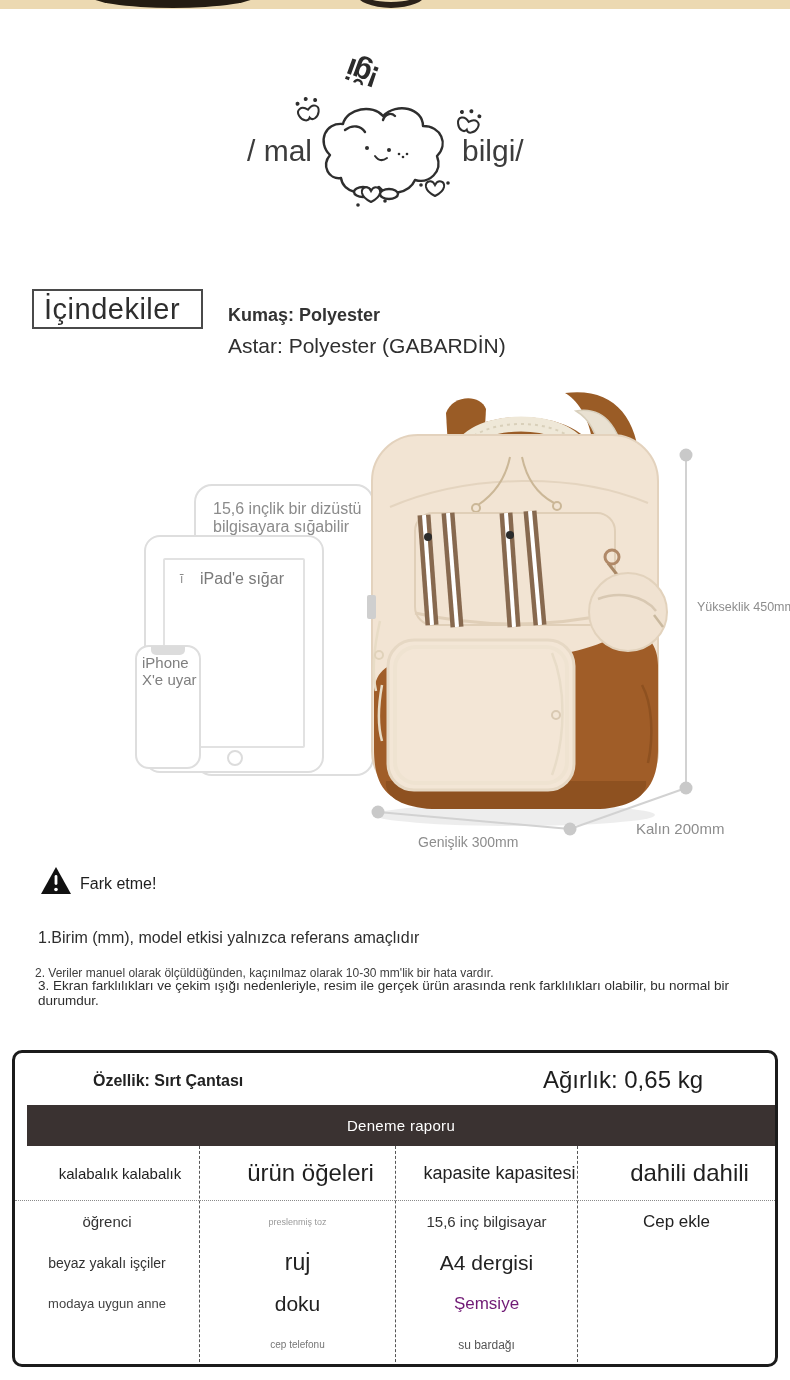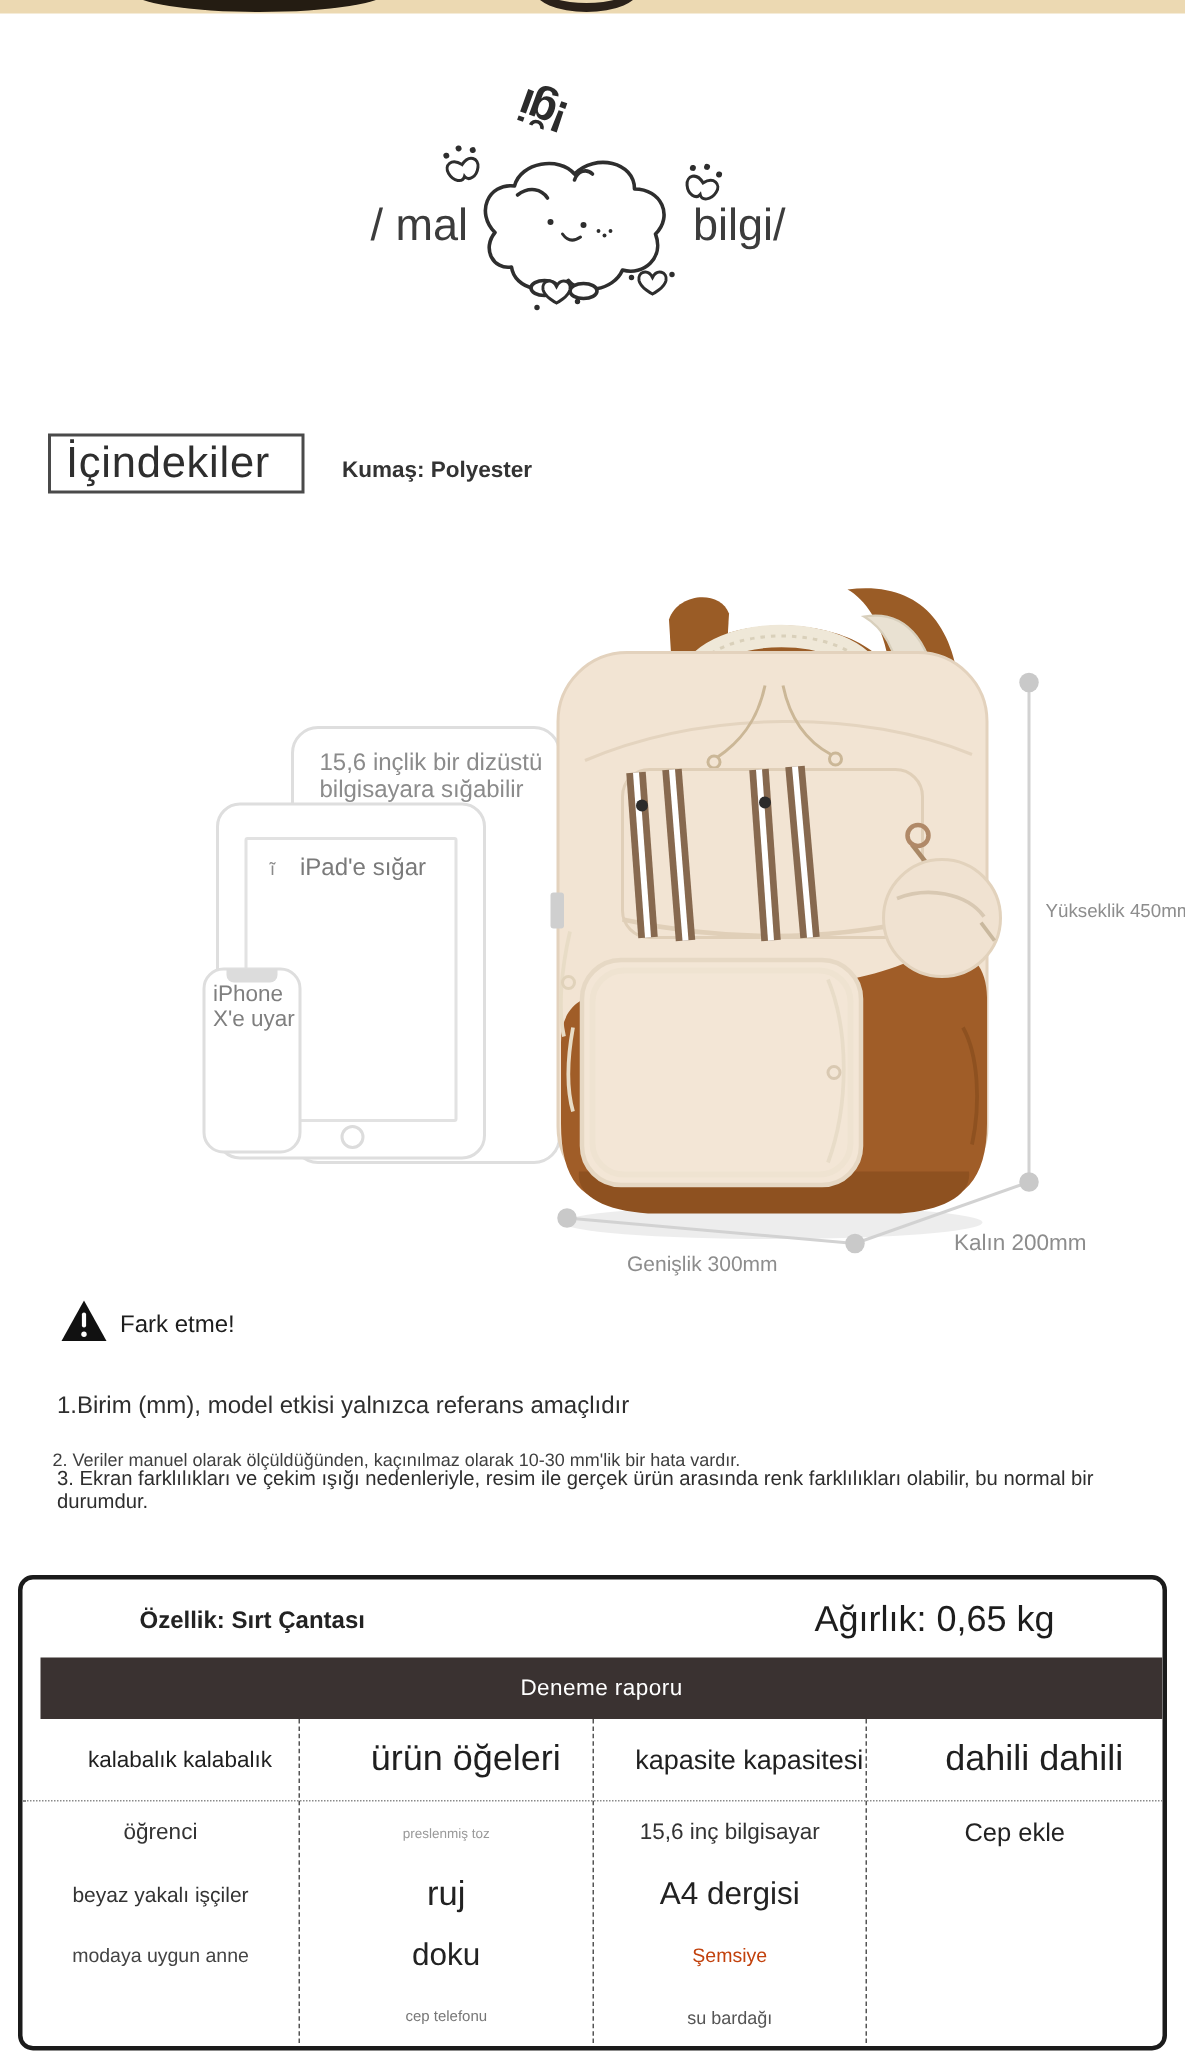--- a/index.html
+++ b/index.html
@@ -14,21 +14,21 @@
 
   
   .rot-text { position:absolute; left:348px; top:56px; font-size:30px; font-weight:700; color:#2b2b2b; transform:rotate(200deg); letter-spacing:-2px; }
   .doodle-left { position:absolute; left:247px; top:134px; font-size:30px; color:#3c3c3c; }
   .doodle-right { position:absolute; left:462px; top:134px; font-size:30px; color:#3c3c3c; }
   .doodle-svg { position:absolute; left:283px; top:93px; }
 
   
   .title-box { position:absolute; left:32px; top:289px; width:171px; height:40px; border:2px solid #4a4a4a; display:flex; align-items:center; padding-left:10px; }
   .title-box span { font-size:29px; color:#2e2e2e; letter-spacing:0.5px; }
-  .fabric { position:absolute; left:228px; top:305px; font-size:15px; font-weight:700; color:#333; }
+  .fabric { position:absolute; left:228px; top:305px; font-size:18px; font-weight:700; color:#333; }
   .lining { position:absolute; left:228px; top:334px; font-size:21px; color:#2f2f2f; }
 
   
   .device { position:absolute; background:#fff; border:2px solid #dedede; }
   .laptop { left:194px; top:484px; width:180px; height:292px; border-radius:18px; }
   .ipad   { left:144px; top:535px; width:180px; height:238px; border-radius:16px; }
   .ipad-screen { position:absolute; left:17px; top:21px; width:142px; height:190px; border:2px solid #e2e2e2; border-radius:2px; }
   .ipad-btn { position:absolute; left:81px; bottom:5px; width:16px; height:16px; border:2px solid #dcdcdc; border-radius:50%; }
   .iphone { left:135px; top:645px; width:66px; height:124px; border-radius:14px; }
   .iphone-notch { position:absolute; left:14px; top:-1px; width:34px; height:9px; background:#dcdcdc; border-radius:0 0 5px 5px; }
@@ -118,20 +118,21 @@
       <path d="M10,6 C7,0 0,2 1,8 C2,13 10,17 10,17 C10,17 18,13 19,8 C20,2 13,0 10,6 Z" stroke="#2e2e2e" stroke-width="2" fill="#fff"></path>
       <circle cx="-4" cy="6" r="1.8" fill="#2e2e2e"></circle>
       <circle cx="23" cy="4" r="1.8" fill="#2e2e2e"></circle>
     </g>
   </svg>
 
   <div class="title-box">
     <span>İçindekiler</span>
   </div>
   <div class="fabric">Kumaş: Polyester</div>
+  <div class="lining">Astar: Polyester (GABARDİN)</div>
 
   <div class="device laptop"></div>
   <div class="device ipad">
     <div class="ipad-screen"></div>
     <div class="ipad-btn"></div>
   </div>
   <div class="device iphone">
     <div class="iphone-notch"></div>
   </div>
   <div class="laptop-label">15,6 inçlik bir dizüstü bilgisayara sığabilir</div>
@@ -249,21 +250,21 @@
         <div class="cell" style="font-size:9px;color:#999;">preslenmiş toz</div>
         <div class="cell" style="font-size:23px;color:#222;">ruj</div>
         <div class="cell" style="font-size:21px;color:#222;">doku</div>
         <div class="cell" style="font-size:10px;color:#777;">cep telefonu</div>
       </div>
 
       <div class="spec-col c3">
         <div class="col-head h-md">kapasite kapasitesi</div>
         <div class="cell" style="font-size:15px;color:#333;">15,6 inç bilgisayar</div>
         <div class="cell" style="font-size:21px;color:#222;">A4 dergisi</div>
-        <div class="cell" style="font-size:13px;color:#c2410c;">Şemsiye</div>
+        <div class="cell" style="font-size:17px;color:#701a75;">Şemsiye</div>
         <div class="cell" style="font-size:12px;color:#555;">su bardağı</div>
       </div>
 
       <div class="spec-col c4">
         <div class="col-head h-lg">dahili dahili</div>
         <div class="cell" style="font-size:17px;color:#222;">Cep ekle</div>
         <div class="cell"></div>
         <div class="cell"></div>
       </div>
 

